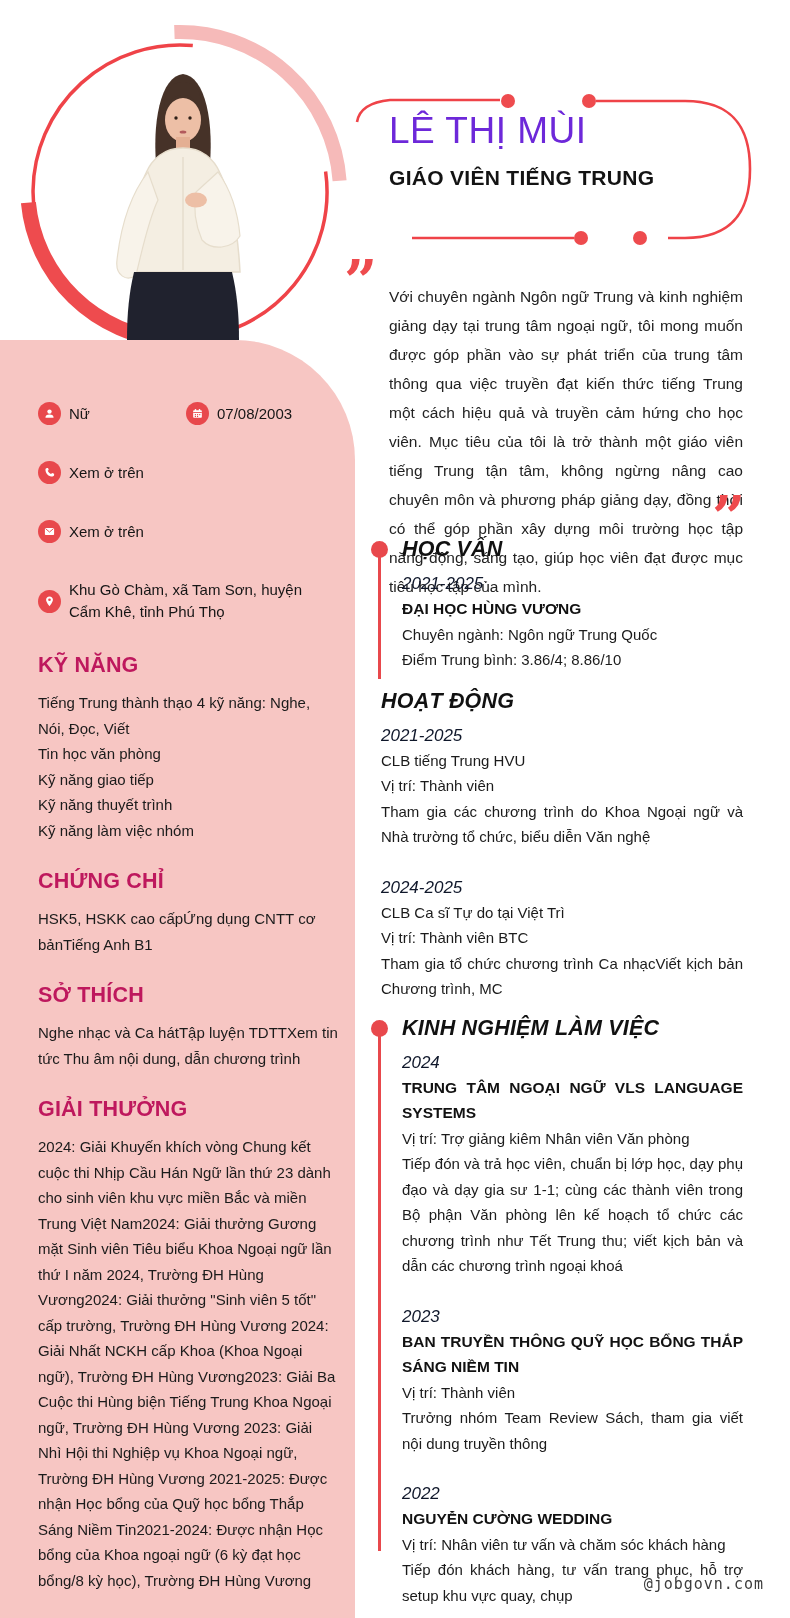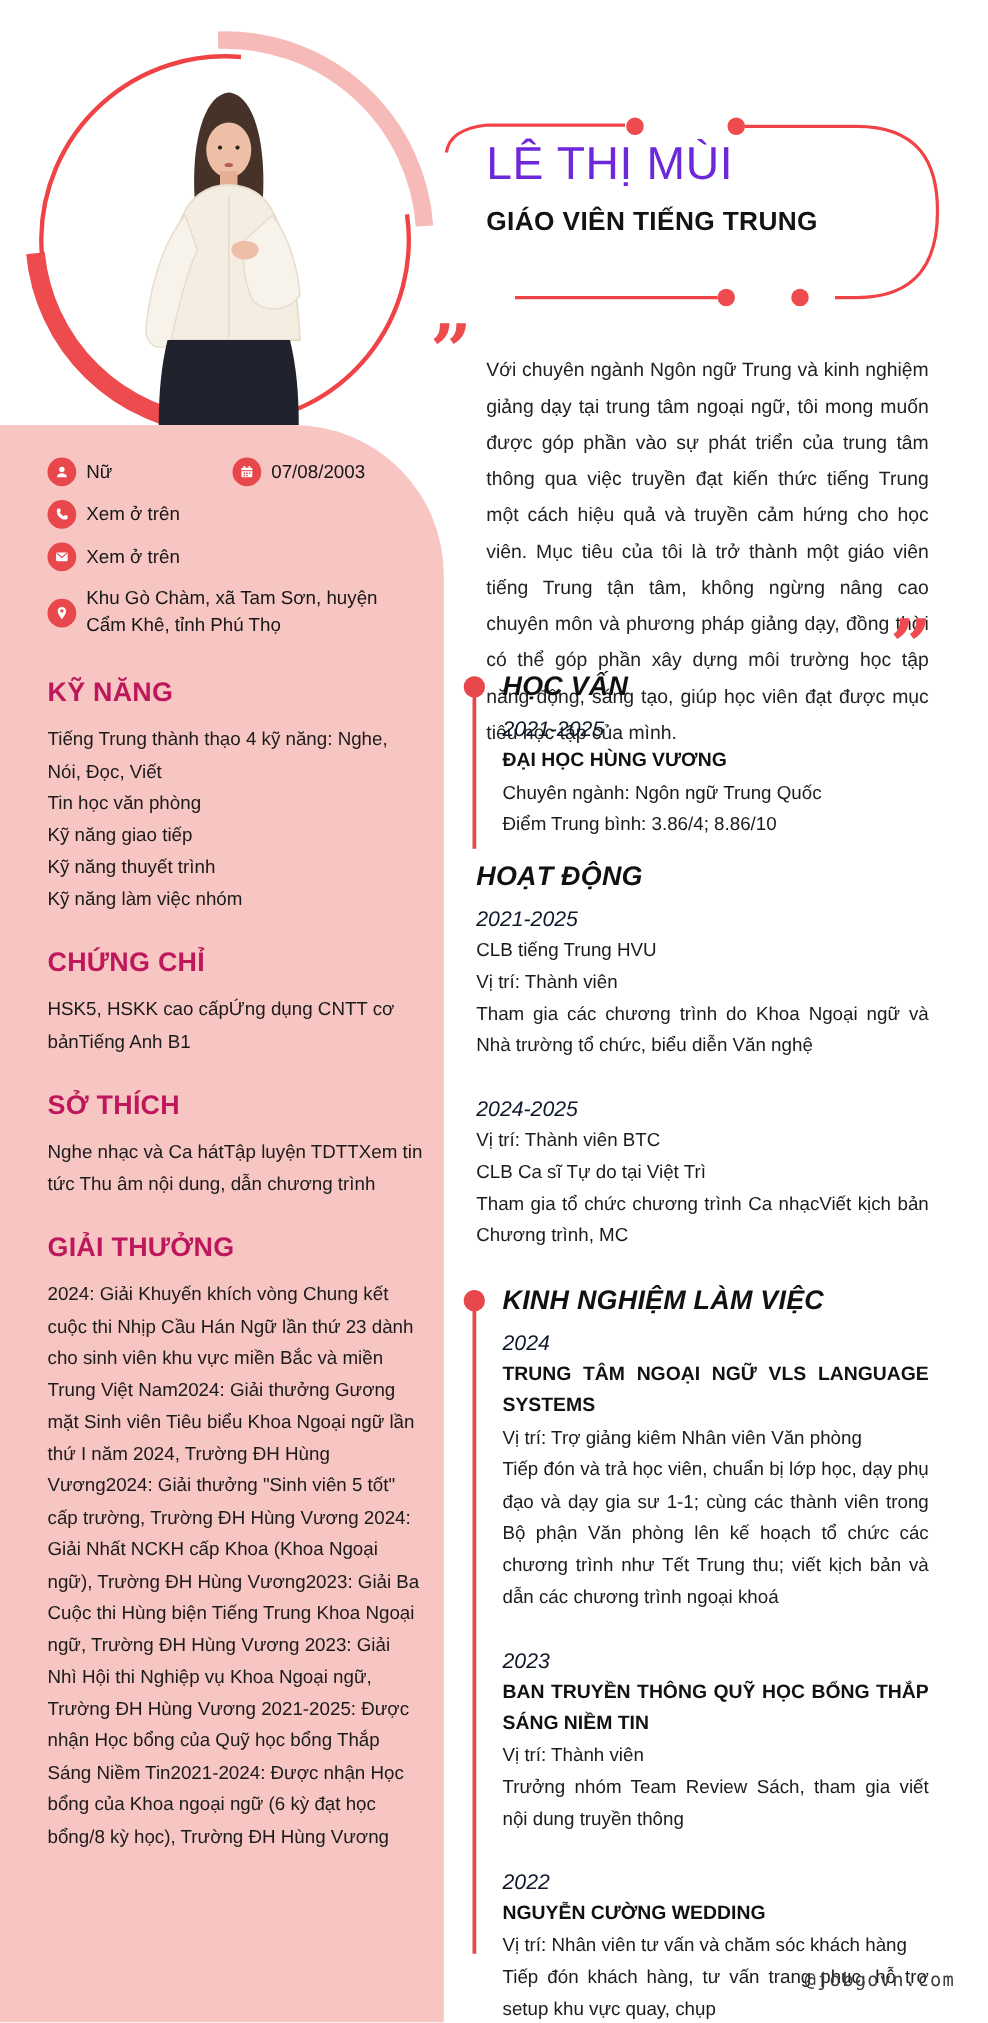--- a/index.html
+++ b/index.html
@@ -18,21 +18,21 @@
   
   .quote-open{position:absolute;left:344px;top:252px;font-family:"DejaVu Serif",serif;font-weight:bold;
     font-size:58px;line-height:58px;color:#ee4b4e;}
   .quote-close{position:absolute;left:712px;top:488px;font-family:"DejaVu Serif",serif;font-weight:bold;
     font-size:58px;line-height:58px;color:#ee4b4e;}
   .summary{position:absolute;left:389px;top:282px;width:354px;font-size:15.5px;line-height:29px;
     text-align:justify;color:#222;}
   
   .left-col{position:absolute;left:0;top:340px;width:355px;height:1278px;background:#f7c6c3;
     border-top-right-radius:120px;box-sizing:border-box;padding:26px 16px 0 38px;}
-  .contact-row{display:flex;align-items:flex-start;margin-bottom:11px;font-size:15px;line-height:22px;}
+  .contact-row{display:flex;align-items:flex-start;margin-bottom:11px;font-size:15px;line-height:22px;margin-top:36px;}
   .contact-cell{display:flex;align-items:center;}
   .cicon{width:23px;height:23px;border-radius:50%;background:#e8484c;flex:0 0 23px;
     display:flex;align-items:center;justify-content:center;margin-right:8px;}
   .cicon svg{display:block;}
   .l-heading{font-size:21.5px;font-weight:bold;color:#be185d;margin:26px 0 12px 0;letter-spacing:.2px;}
   .l-text{font-size:15px;line-height:25.5px;color:#1b1b1b;}
   .l-item{font-size:15px;line-height:25.5px;color:#1b1b1b;}
   
   .right-col{position:absolute;left:377px;top:535px;width:366px;}
   .r-heading{font-size:21.5px;font-weight:bold;color:#111;letter-spacing:.2px;line-height:28px;margin:0 0 8px 0;font-style:italic;}
@@ -192,24 +192,24 @@
   </div>
 
   <div class="plain-section">
     <div class="r-heading">HOẠT ĐỘNG</div>
     <div class="entry">
       <div class="period">2021-2025</div>
       <div class="role">CLB tiếng Trung HVU</div>
       <div class="role">Vị trí: Thành viên</div>
       <div class="desc">Tham gia các chương trình do Khoa Ngoại ngữ và Nhà trường tổ chức, biểu diễn Văn nghệ</div>
     </div>
-    <div class="entry" style="margin-bottom:24px;">
+    <div class="entry" style="margin-bottom:12px;">
       <div class="period">2024-2025</div>
+      <div class="role">CLB Ca sĩ Tự do tại Việt Trì</div>
       <div class="role">Vị trí: Thành viên BTC</div>
-      <div class="role">CLB Ca sĩ Tự do tại Việt Trì</div>
       <div class="desc">Tham gia tổ chức chương trình Ca nhạcViết kịch bản Chương trình, MC</div>
     </div>
   </div>
 
   <div class="tl-section">
     <span class="tl-dot"></span>
     <span class="tl-line" style="height:515px;"></span>
     <div class="r-heading">KINH NGHIỆM LÀM VIỆC</div>
 
     <div class="entry">

